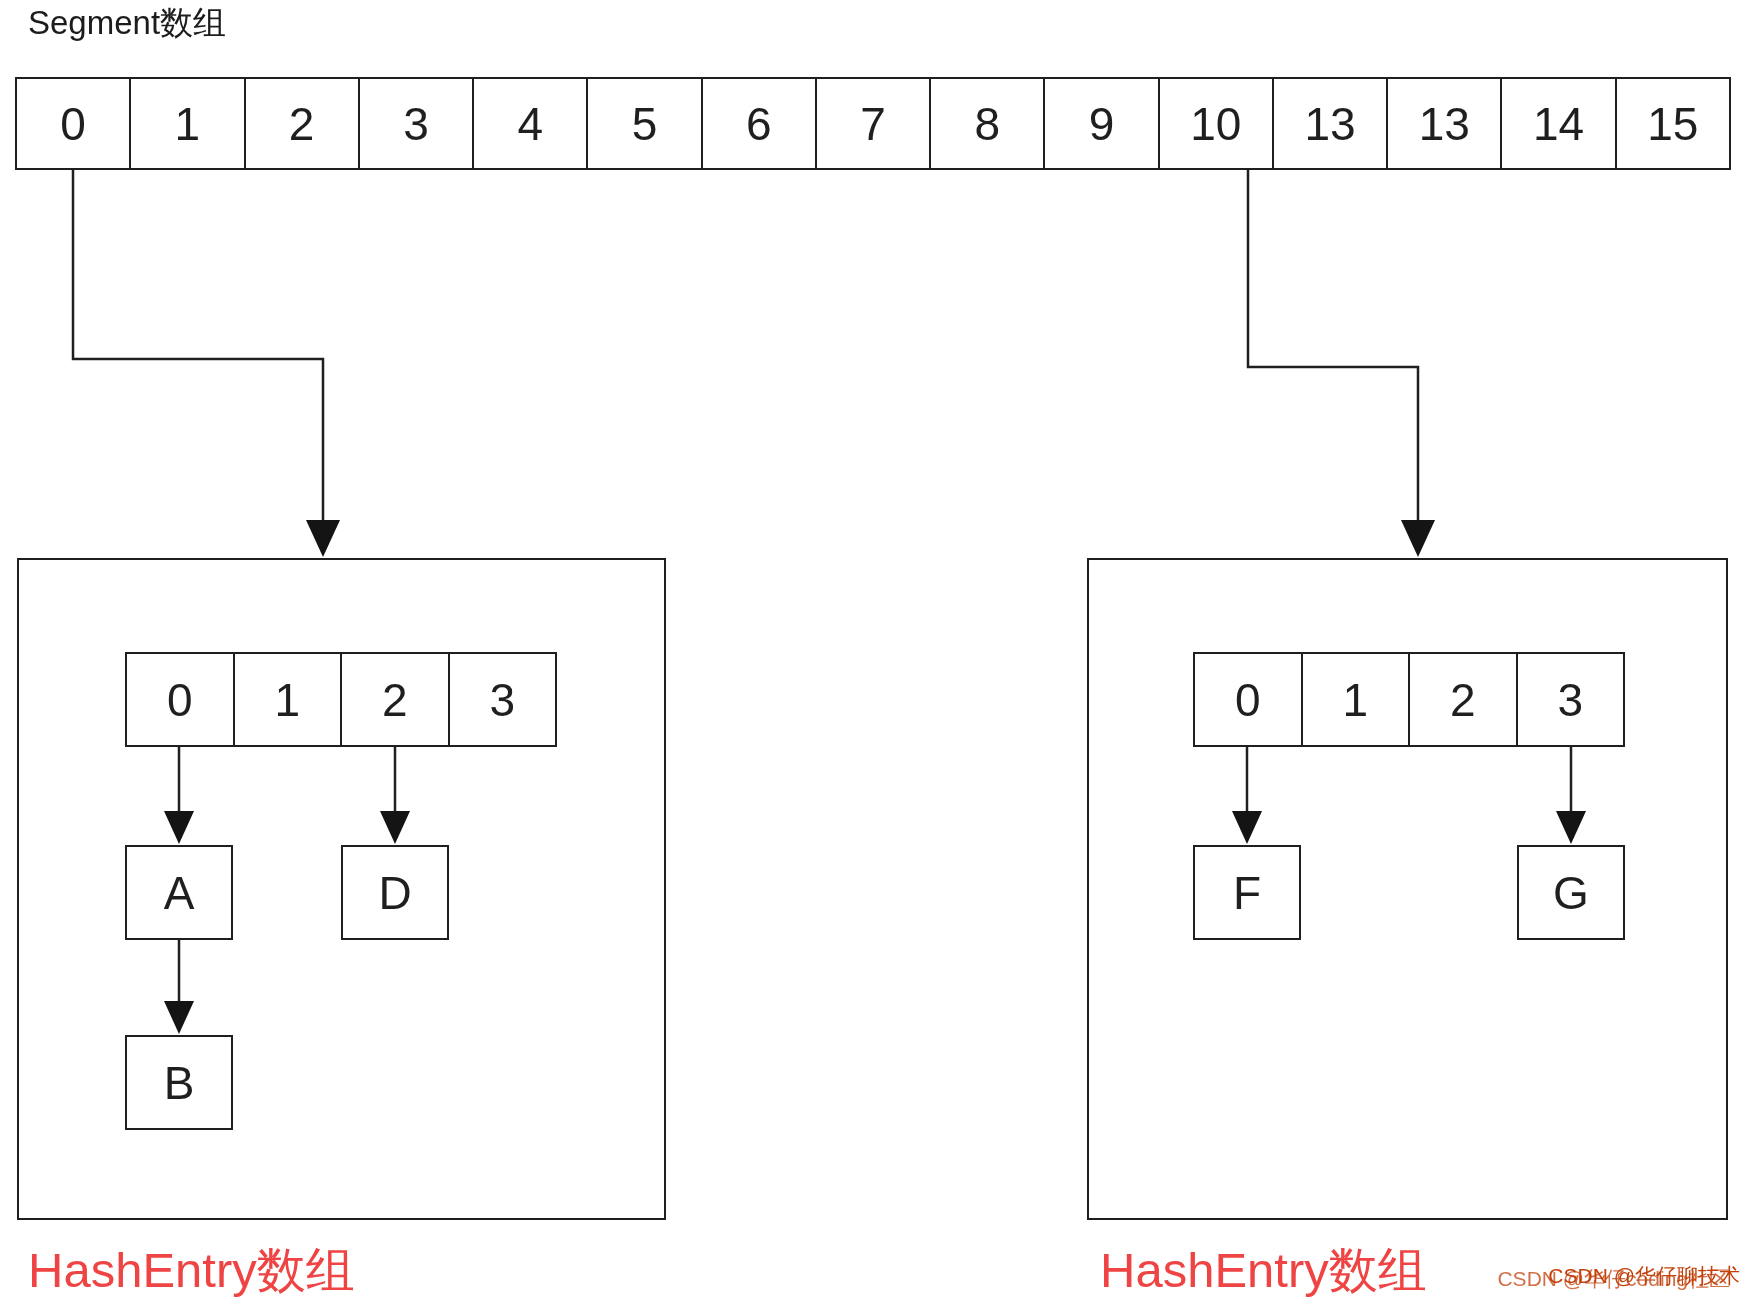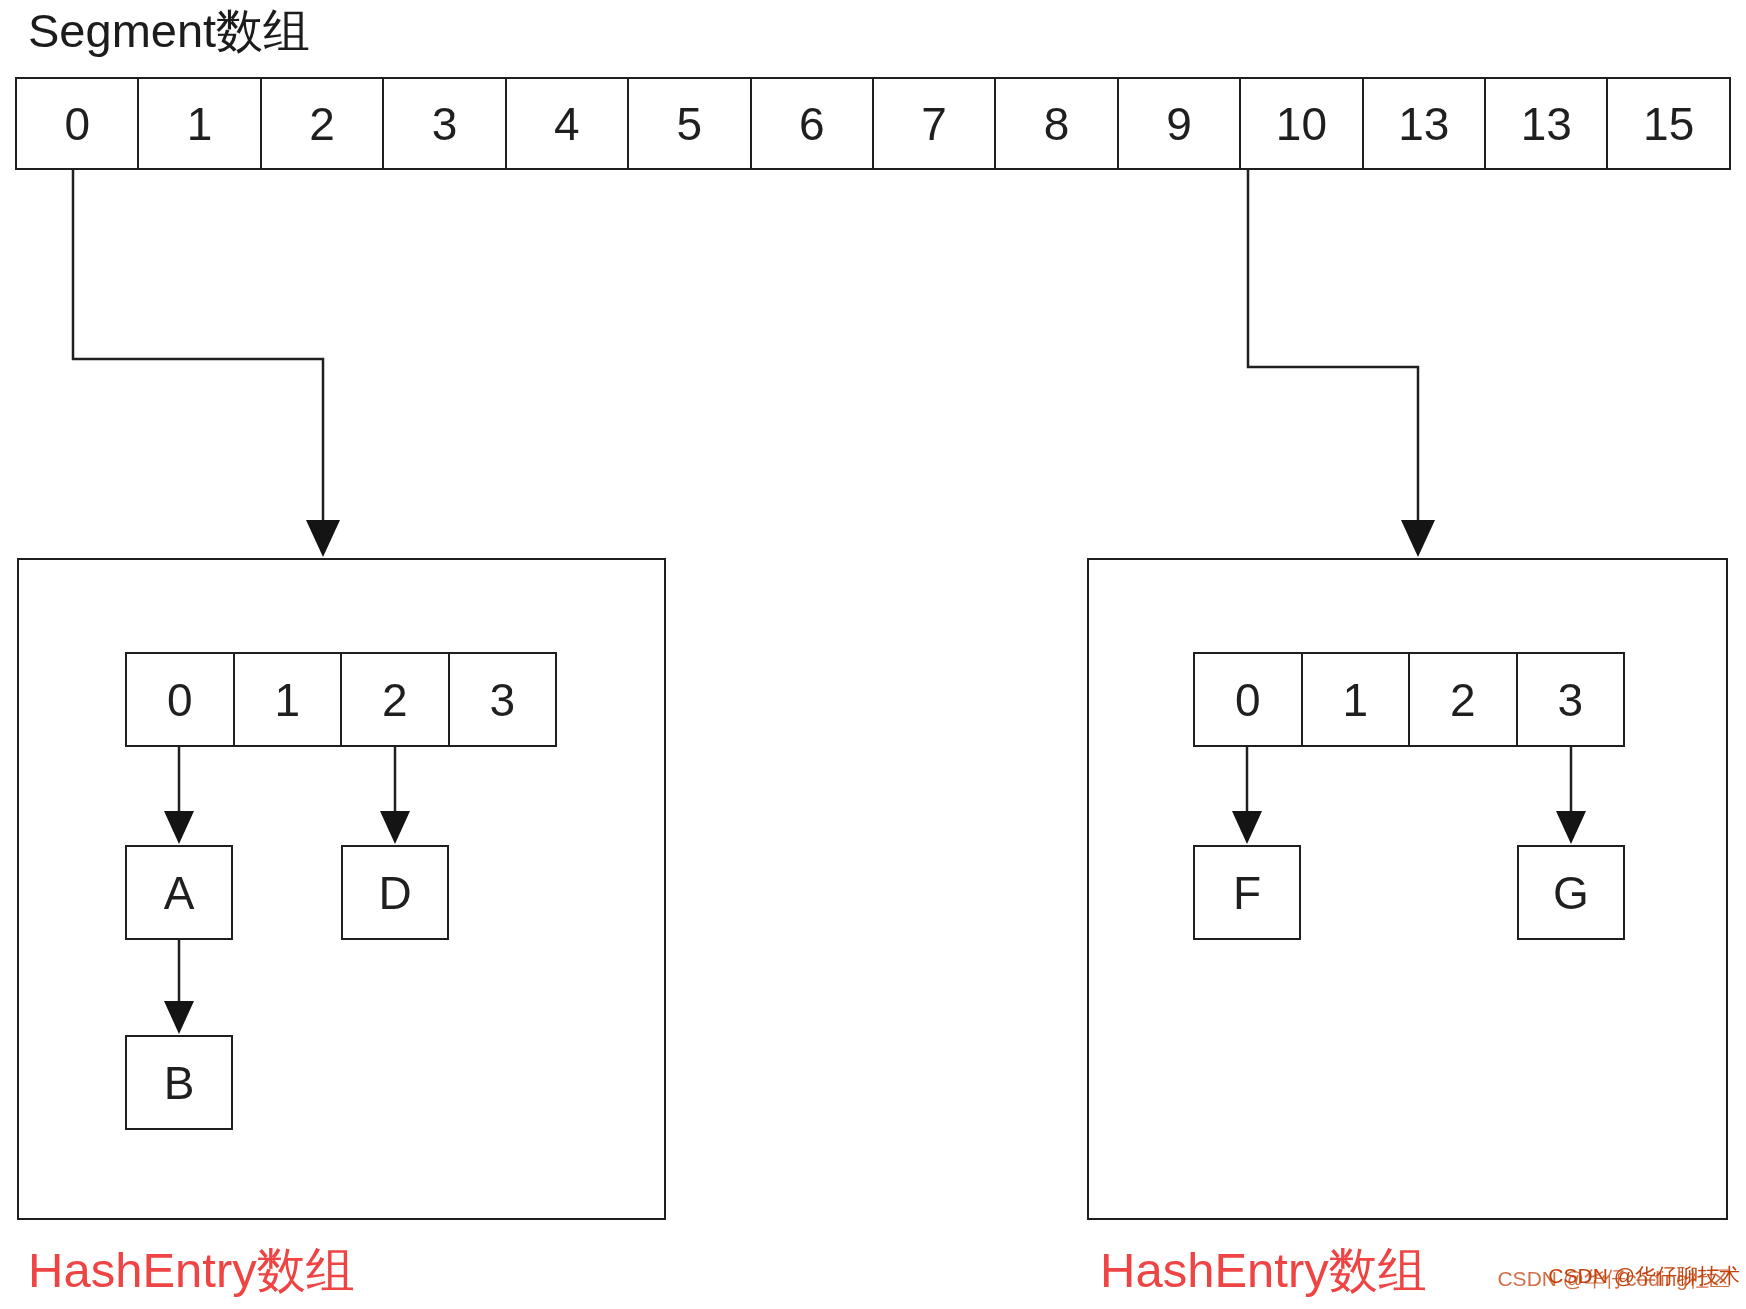--- a/index.html
+++ b/index.html
@@ -13,21 +13,21 @@
     width: 1746px;
     height: 1309px;
     background: #ffffff;
     overflow: hidden;
     color: #1f1f1f;
   }
   .title {
     position: absolute;
     left: 28px;
     top: 5px;
-    font-size: 47px;
+    font-size: 33px;
     line-height: 1.1;
     color: #1c1c1c;
     white-space: nowrap;
   }
   .bottom-label {
     position: absolute;
     top: 1238px;
     font-size: 49px;
     color: #ef4444;
     white-space: nowrap;
@@ -132,20 +132,21 @@
     <div class="cell">3</div>
     <div class="cell">4</div>
     <div class="cell">5</div>
     <div class="cell">6</div>
     <div class="cell">7</div>
     <div class="cell">8</div>
     <div class="cell">9</div>
     <div class="cell">10</div>
     <div class="cell">13</div>
     <div class="cell">13</div>
+    <div class="cell">14</div>
     <div class="cell">15</div>
   </div>
 
   <div class="bigbox leftbox"></div>
 
   <div class="bigbox rightbox"></div>
 
   <div class="cellrow bucket-row leftrow">
     <div class="cell">0</div>
     <div class="cell">1</div>

